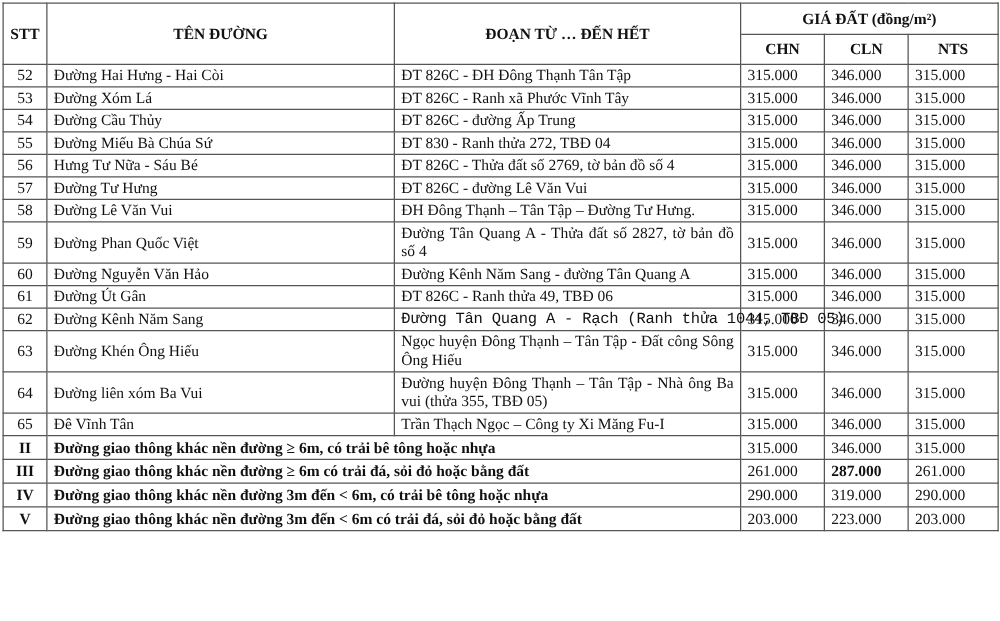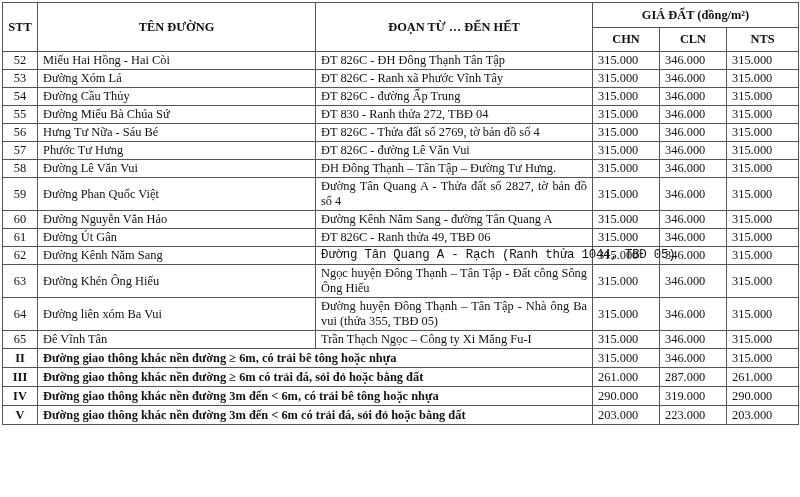--- a/index.html
+++ b/index.html
@@ -49,21 +49,21 @@
     </tr>
     <tr class="h2">
       <th>CHN</th>
       <th>CLN</th>
       <th>NTS</th>
     </tr>
   </thead>
   <tbody>
     <tr class="r1">
       <td class="stt">52</td>
-      <td>Miếu Hai Hồng - Hai Còi</td>
+      <td>Đường Hai Hưng - Hai Còi</td>
       <td>ĐT 826C - ĐH Đông Thạnh Tân Tập</td>
       <td class="num">315.000</td>
       <td class="num">346.000</td>
       <td class="num">315.000</td>
     </tr>
     <tr class="r1">
       <td class="stt">53</td>
       <td>Đường Xóm Lá</td>
       <td>ĐT 826C - Ranh xã Phước Vĩnh Tây</td>
       <td class="num">315.000</td>
@@ -89,21 +89,21 @@
     <tr class="r1">
       <td class="stt">56</td>
       <td>Hưng Tư Nữa - Sáu Bé</td>
       <td>ĐT 826C - Thửa đất số 2769, tờ bản đồ số 4</td>
       <td class="num">315.000</td>
       <td class="num">346.000</td>
       <td class="num">315.000</td>
     </tr>
     <tr class="r1">
       <td class="stt">57</td>
-      <td>Phước Tư Hưng</td>
+      <td>Đường Tư Hưng</td>
       <td>ĐT 826C - đường Lê Văn Vui</td>
       <td class="num">315.000</td>
       <td class="num">346.000</td>
       <td class="num">315.000</td>
     </tr>
     <tr class="r1">
       <td class="stt">58</td>
       <td>Đường Lê Văn Vui</td>
       <td>ĐH Đông Thạnh – Tân Tập – Đường Tư Hưng.</td>
       <td class="num">315.000</td>
@@ -170,21 +170,21 @@
       <td class="stt">II</td>
       <td colspan="2">Đường giao thông khác nền đường ≥ 6m, có trải bê tông hoặc nhựa</td>
       <td class="num" style="font-weight:normal">315.000</td>
       <td class="num" style="font-weight:normal">346.000</td>
       <td class="num" style="font-weight:normal">315.000</td>
     </tr>
     <tr class="sec">
       <td class="stt">III</td>
       <td colspan="2">Đường giao thông khác nền đường ≥ 6m có trải đá, sỏi đỏ hoặc bằng đất</td>
       <td class="num" style="font-weight:normal">261.000</td>
-      <td class="num" style="font-weight:normal">287.000</td>
+      <td class="num" style="font-weight:bold">287.000</td>
       <td class="num" style="font-weight:normal">261.000</td>
     </tr>
     <tr class="sec">
       <td class="stt">IV</td>
       <td colspan="2">Đường giao thông khác nền đường 3m đến &lt; 6m, có trải bê tông hoặc nhựa</td>
       <td class="num" style="font-weight:normal">290.000</td>
       <td class="num" style="font-weight:normal">319.000</td>
       <td class="num" style="font-weight:normal">290.000</td>
     </tr>
     <tr class="sec">

